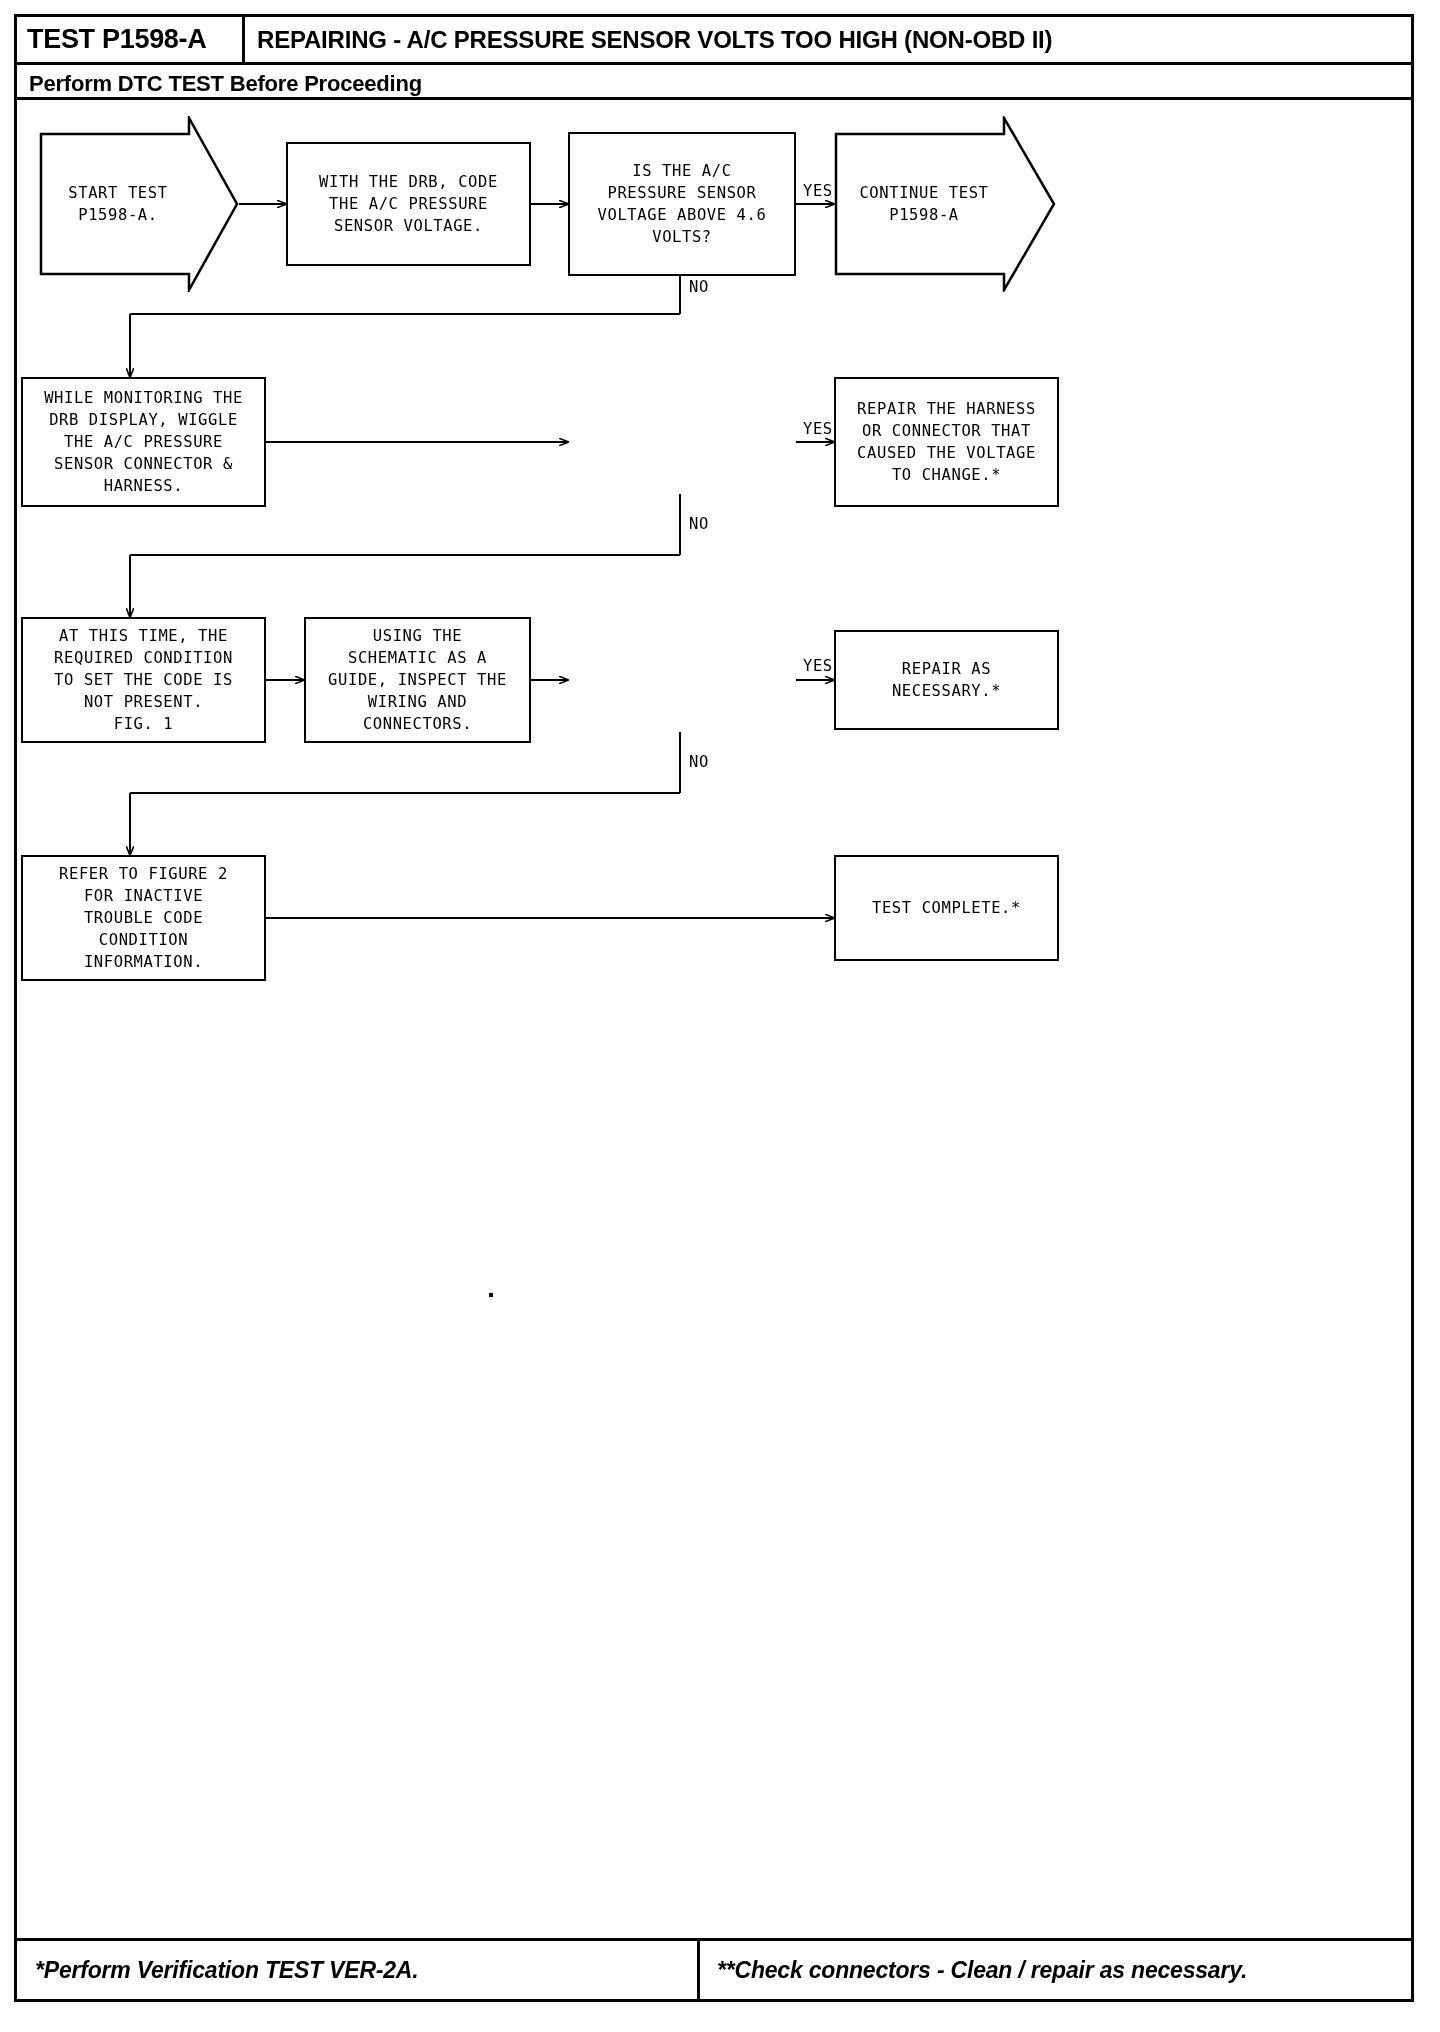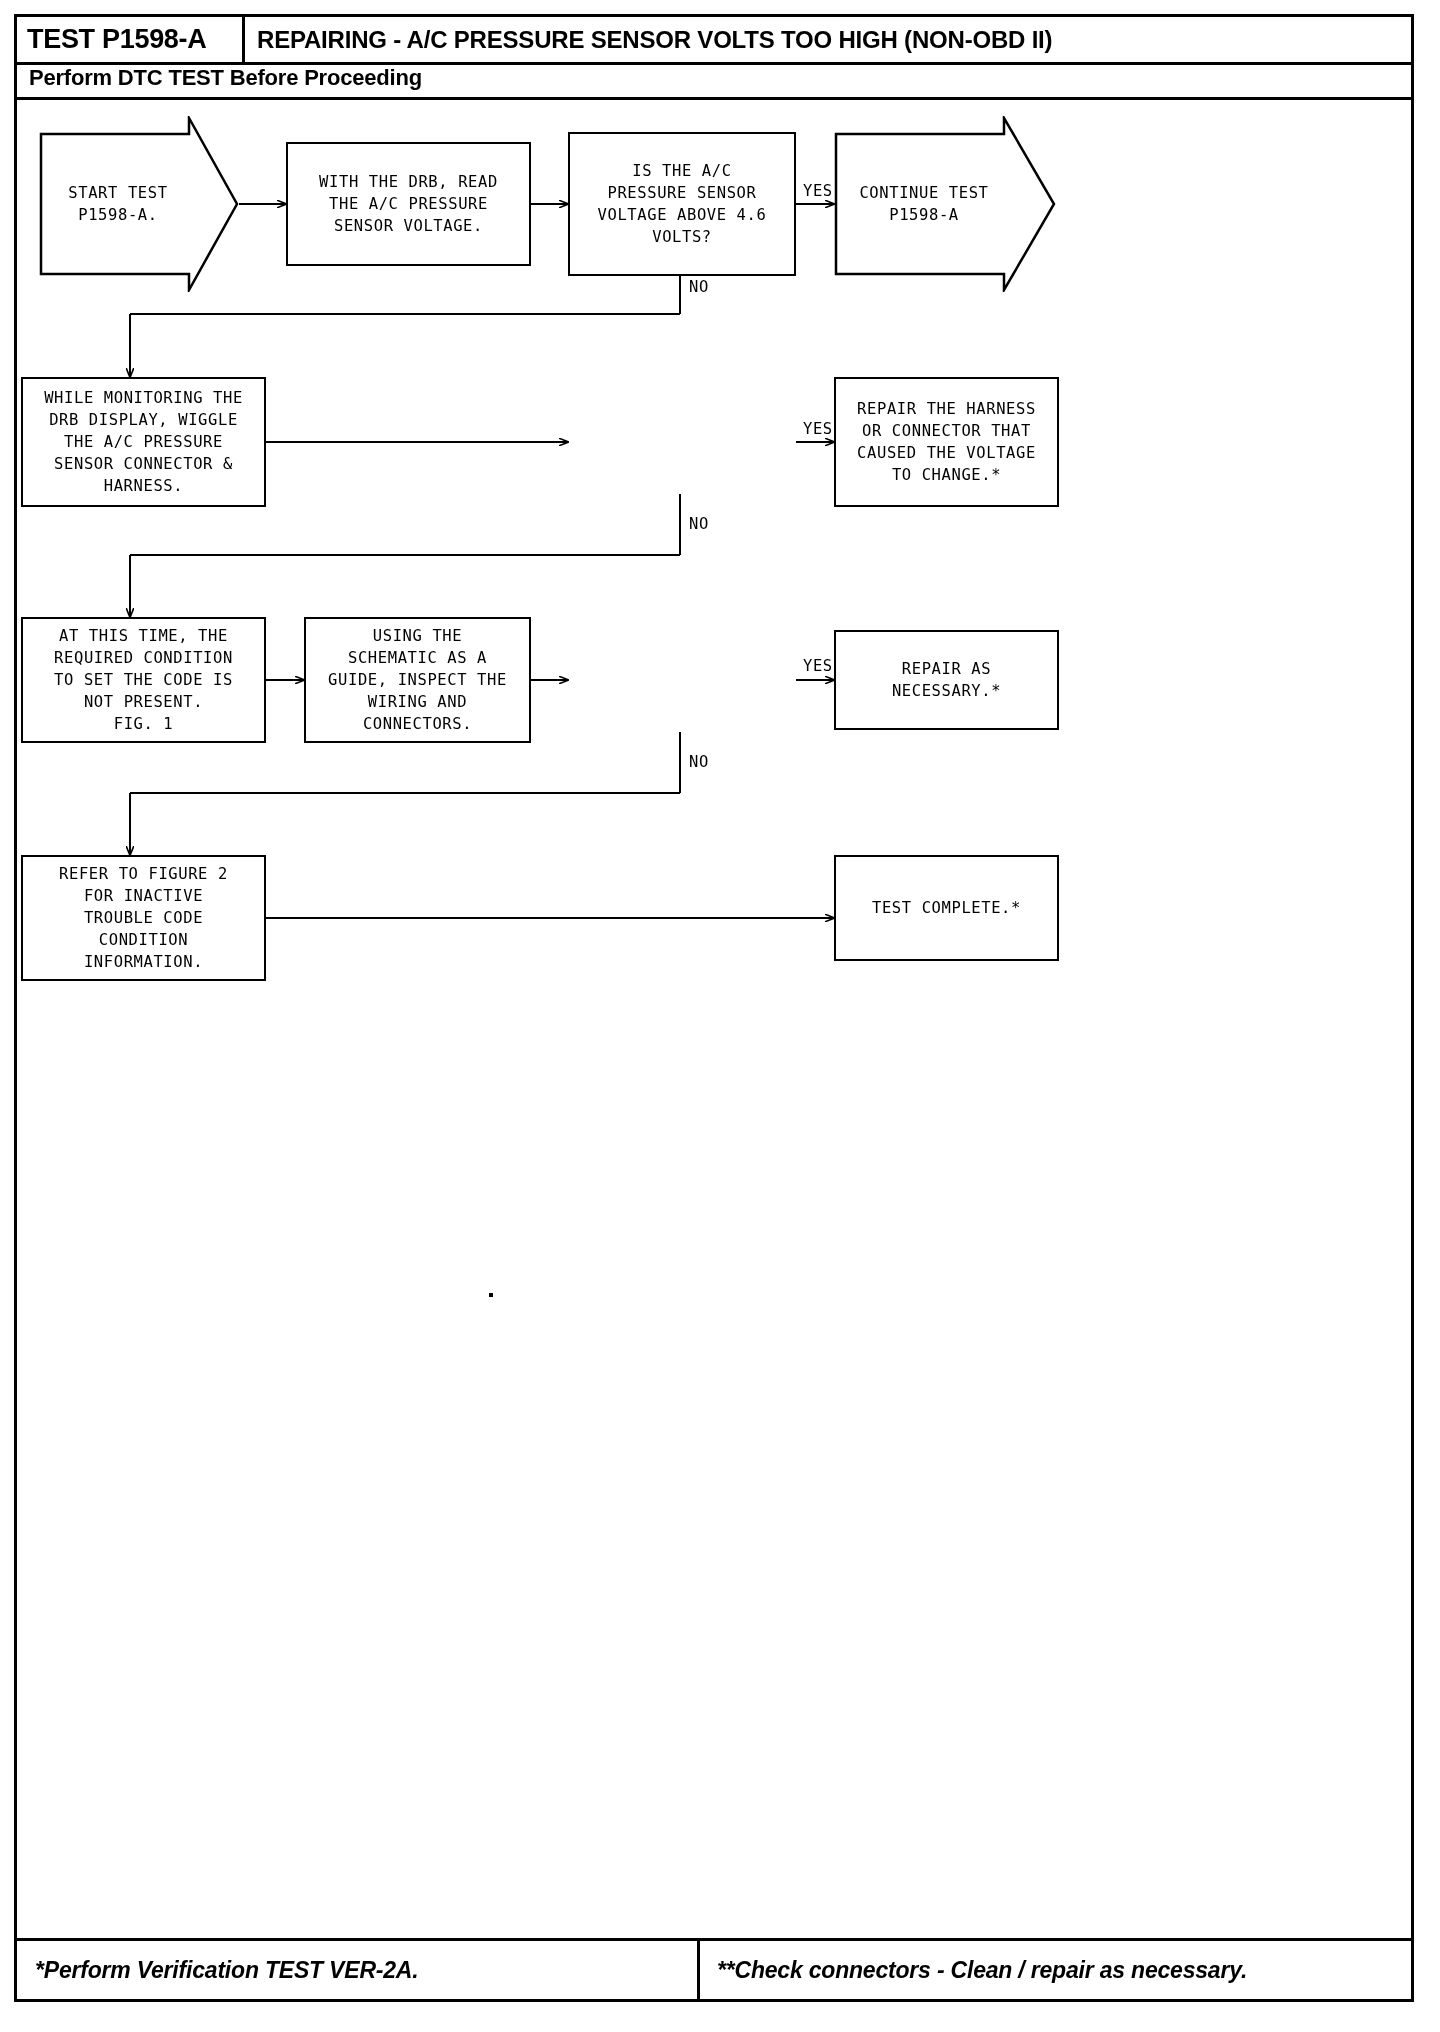--- a/index.html
+++ b/index.html
@@ -79,21 +79,21 @@
     height: 3px;
     background: #000;
   }
   .header-row2 {
     position: absolute;
     left: 17px;
     top: 65px;
     width: 1394px;
     height: 32px;
     display: flex;
-    align-items: flex-start;
+    align-items: flex-end;
     padding-left: 12px;
     box-sizing: border-box;
   }
   .header-sub-text {
     font-size: 22px;
     font-weight: bold;
     letter-spacing: -0.2px;
     white-space: nowrap;
   }
   .header-rule2 {
@@ -289,21 +289,21 @@
 
     <div class="node node-arrow" style="left:22px; top:16px; width:200px; height:176px;">
       <svg width="200" height="176" viewBox="0 0 200 176">
         <path d="M2,18 L150,18 L150,2 L198,88 L150,174 L150,158 L2,158 Z" fill="#ffffff" stroke="#000000" stroke-width="2.5"></path>
       </svg>
       <span class="node-text">START TEST
 P1598-A.</span>
     </div>
 
     <div class="node node-rect" style="left:269px; top:42px; width:245px; height:124px;">
-      <span class="node-text">WITH THE DRB, READ
+      <span class="node-text">WITH THE DRB, CODE
 THE A/C PRESSURE
 SENSOR VOLTAGE.</span>
     </div>
 
     <div class="node node-rect" style="left:551px; top:32px; width:228px; height:144px;">
       <span class="node-text">IS THE A/C
 PRESSURE SENSOR
 VOLTAGE ABOVE 4.6
 VOLTS?</span>
     </div>

